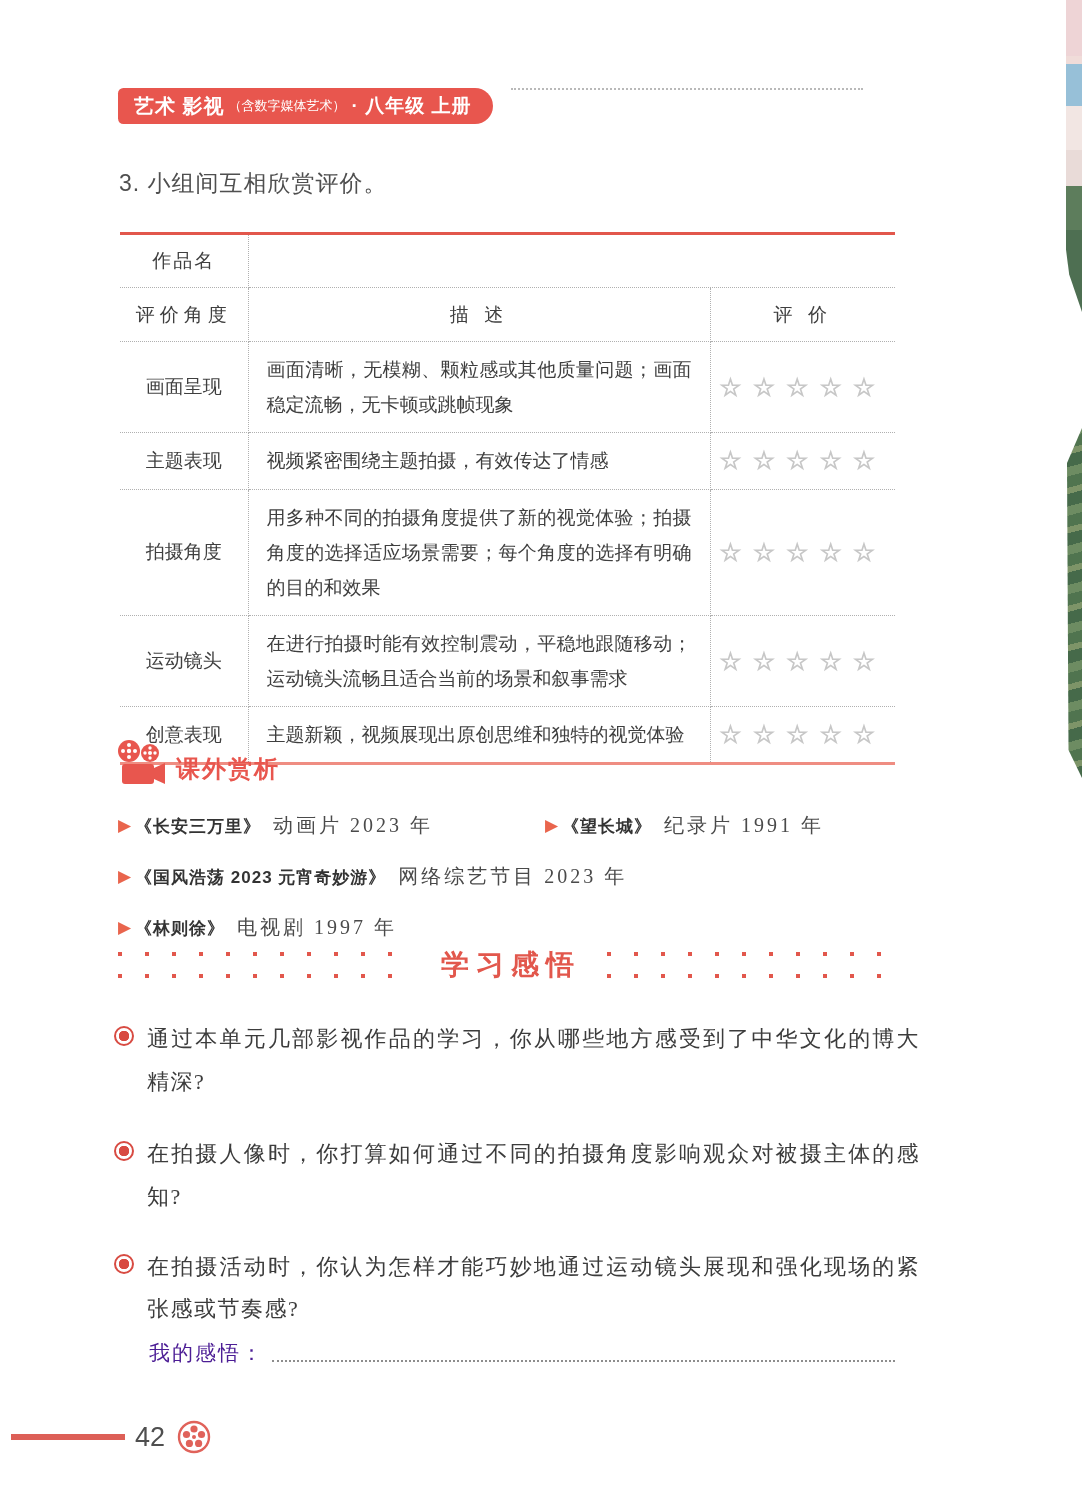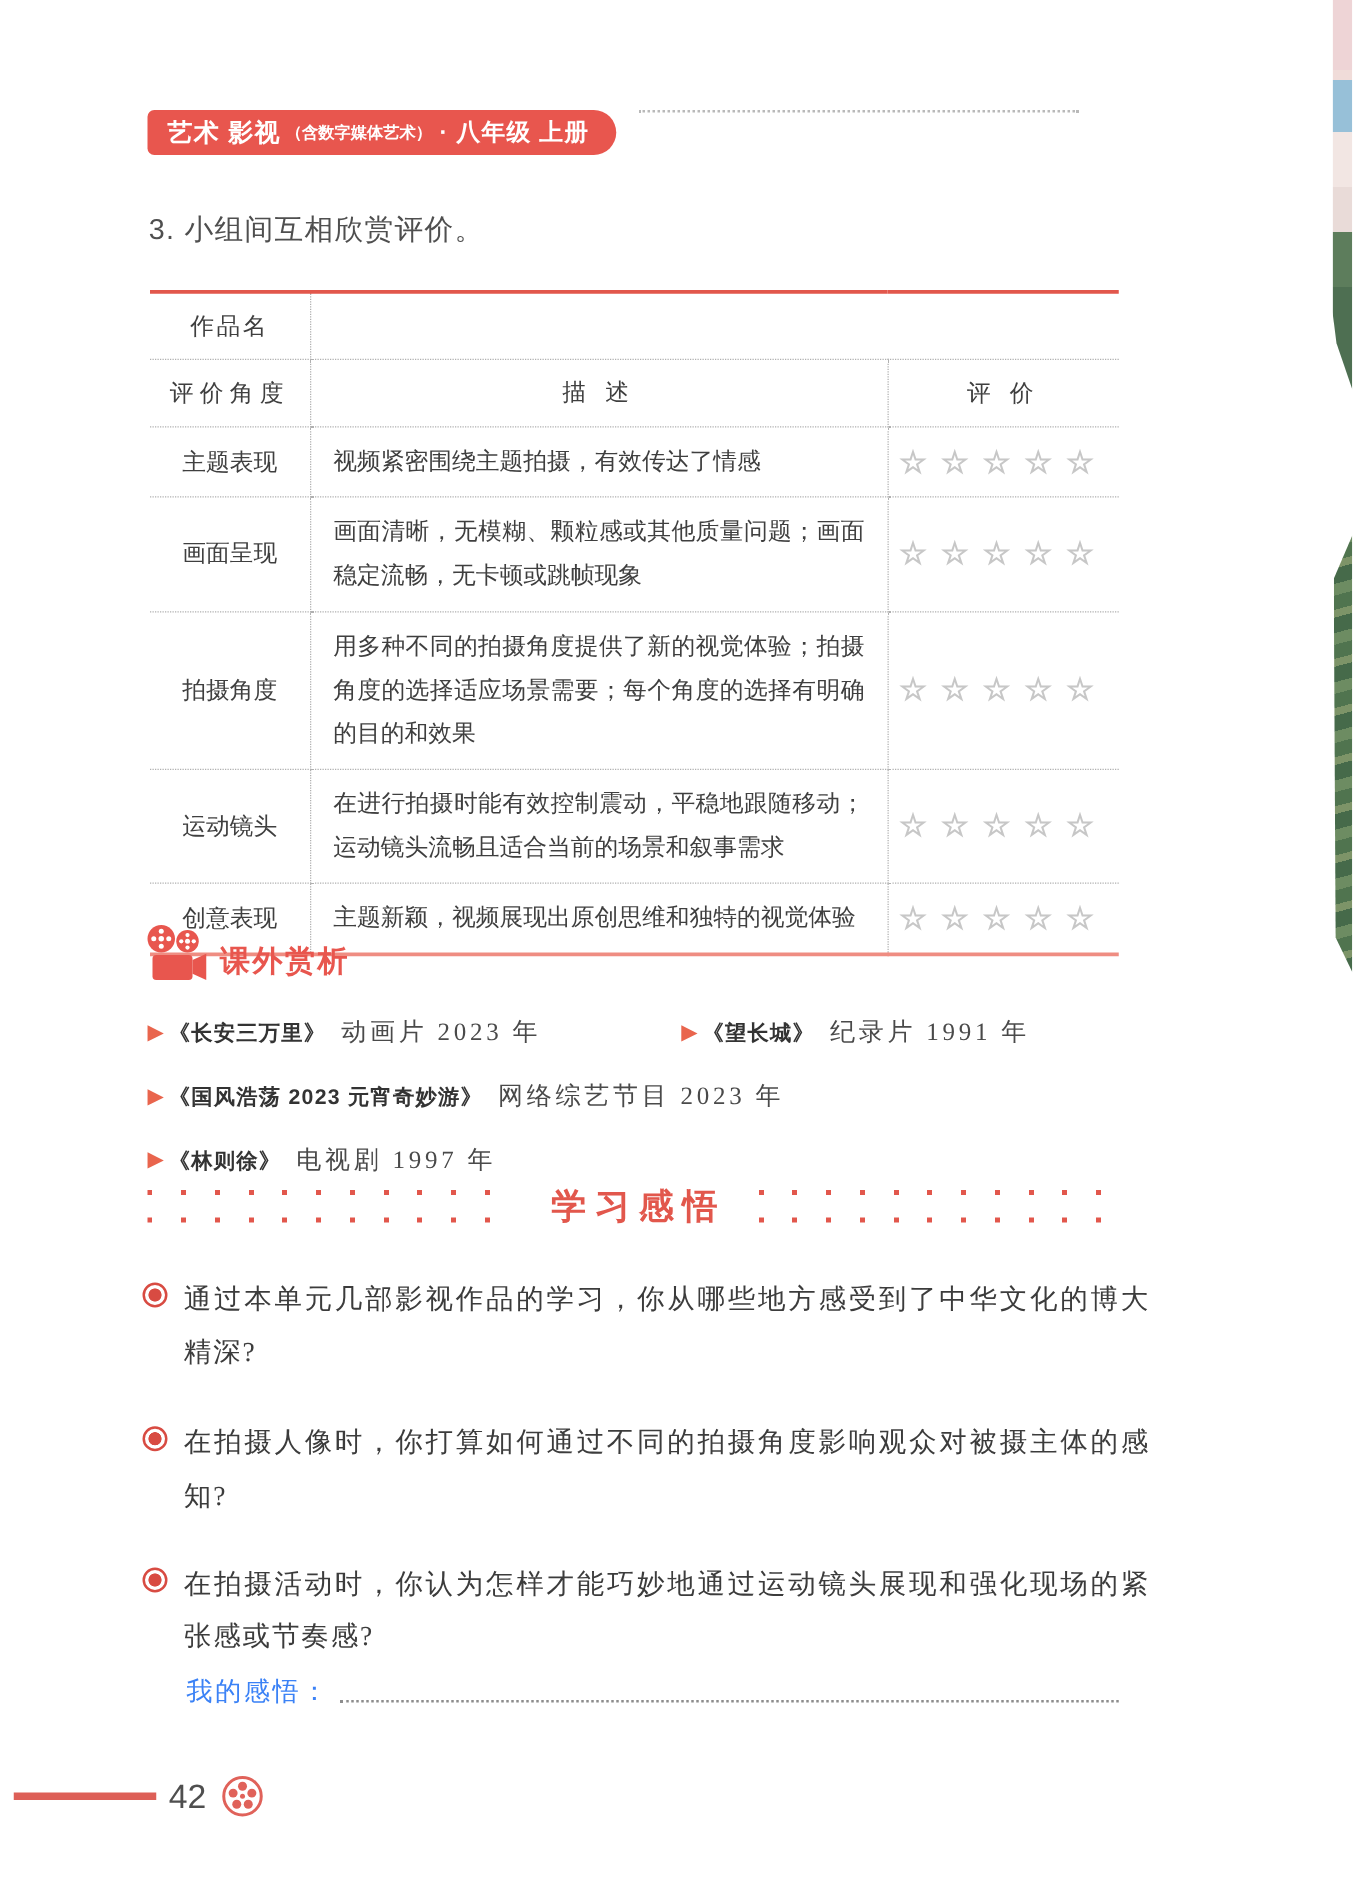--- a/index.html
+++ b/index.html
@@ -13,21 +13,21 @@
     clip-path:polygon(0 0,100% 0,100% 100%,20% 88%,0 80%); }
   .sliver-bottom { position:absolute; top:428px; right:0; width:15px; height:350px;
     background:repeating-linear-gradient(165deg,#6d8c62 0 9px,#50744f 9px 20px,#7d9468 20px 26px,#466a4a 26px 38px);
     clip-path:polygon(0 10%,100% 0,100% 100%,10% 92%); }
 
   
   .badge-row { position:absolute; top:88px; left:118px; display:flex; }
   .badge { background:#e8564e; color:#ffffff; height:36px; display:flex; align-items:center;
     padding:0 22px 0 16px; border-radius:6px 20px 20px 6px; white-space:nowrap; }
   .badge .b-main { font-size:20px; font-weight:bold; letter-spacing:1px; }
-  .badge .b-sub { font-size:13px; margin:2px 2px 2px 4px;font-weight:bold; }
+  .badge .b-sub { font-size:13px; margin:2px 2px 2px 4px; }
   .badge .b-tail { font-size:19px; font-weight:bold; margin-left:4px; letter-spacing:1px; }
   .head-dots { width:352px; margin-left:18px; border-top:2px dotted #b9b9b9; height:0; }
 
   
   .section-title { position:absolute; top:168px; left:119px; font-size:23px; color:#4f4f4f; letter-spacing:1px; }
 
   
   table.eval { position:absolute; top:232px; left:120px; width:775px; border-collapse:collapse;
     border-top:3px solid #e2574c; border-bottom:3px solid #ef8d82; table-layout:fixed; }
   table.eval td { font-size:19px; color:#3f3f3f; vertical-align:middle; }
@@ -63,21 +63,21 @@
   .banner-title { color:#e2574c; font-size:28px; font-weight:bold; letter-spacing:7px; margin:0 26px; white-space:nowrap; }
 
   
   .questions { position:absolute; top:1018px; left:114px; width:806px; }
   .question { display:flex; margin-bottom:21px; }
   .q-bullet { flex:0 0 20px; width:20px; height:20px; border-radius:50%;
     border:2px solid #d84b42; background:radial-gradient(circle at center,#d84b42 0 5px,#ffffff 5.5px);
     margin-top:8px; margin-right:13px; }
   .q-text { font-family:"Liberation Serif", serif; font-size:22px; color:#3c3c3c; line-height:1.95; letter-spacing:1.5px; text-align:justify; }
   .my-note { display:flex; align-items:flex-end; margin-left:35px; margin-top:2px; width:746px; }
-  .my-note-label { font-family:"Liberation Serif", serif; color:#3b82f6; font-size:21px; letter-spacing:2px; white-space:nowrap; }
+  .my-note-label { font-family:"Liberation Serif", serif; color:#4c1d95; font-size:21px; letter-spacing:2px; white-space:nowrap; }
   .note-line { flex:1; border-bottom:2px dotted #8d8d8d; margin:0 0 5px 8px; height:0; }
 
   
   .footer { position:absolute; top:1420px; left:0; display:flex; align-items:center;padding-left:11px; }
   .page-bar { width:114px; height:6px; background:#dd5f57; }
   .page-num { margin-left:10px; font-size:27px; color:#4f4f4f; }
   .reel { margin-left:12px; }
 
   .icon svg { display:block; }
 </style>
@@ -110,27 +110,27 @@
         <tr class="dotted">
       <td class="c-label red workname">作品名</td>
       <td colspan="2">&nbsp;</td>
     </tr>
     <tr class="dotted">
       <td class="c-label red hdr">评价角度</td>
       <td class="c-desc red hdr">描 述</td>
       <td class="c-stars red hdr">评 价</td>
     </tr>
     <tr class="dotted body-row">
+      <td class="c-label">画面呈现</td>
+      <td class="c-desc">画面清晰，无模糊、颗粒感或其他质量问题；画面稳定流畅，无卡顿或跳帧现象</td>
+      <td class="c-stars"><span class="stars">☆☆☆☆☆</span></td>
+    </tr>
+    <tr class="dotted body-row">
       <td class="c-label">主题表现</td>
       <td class="c-desc">视频紧密围绕主题拍摄，有效传达了情感</td>
-      <td class="c-stars"><span class="stars">☆☆☆☆☆</span></td>
-    </tr>
-    <tr class="dotted body-row">
-      <td class="c-label">画面呈现</td>
-      <td class="c-desc">画面清晰，无模糊、颗粒感或其他质量问题；画面稳定流畅，无卡顿或跳帧现象</td>
       <td class="c-stars"><span class="stars">☆☆☆☆☆</span></td>
     </tr>
     <tr class="dotted body-row">
       <td class="c-label">拍摄角度</td>
       <td class="c-desc">用多种不同的拍摄角度提供了新的视觉体验；拍摄角度的选择适应场景需要；每个角度的选择有明确的目的和效果</td>
       <td class="c-stars"><span class="stars">☆☆☆☆☆</span></td>
     </tr>
     <tr class="dotted body-row">
       <td class="c-label">运动镜头</td>
       <td class="c-desc">在进行拍摄时能有效控制震动，平稳地跟随移动；运动镜头流畅且适合当前的场景和叙事需求</td>

